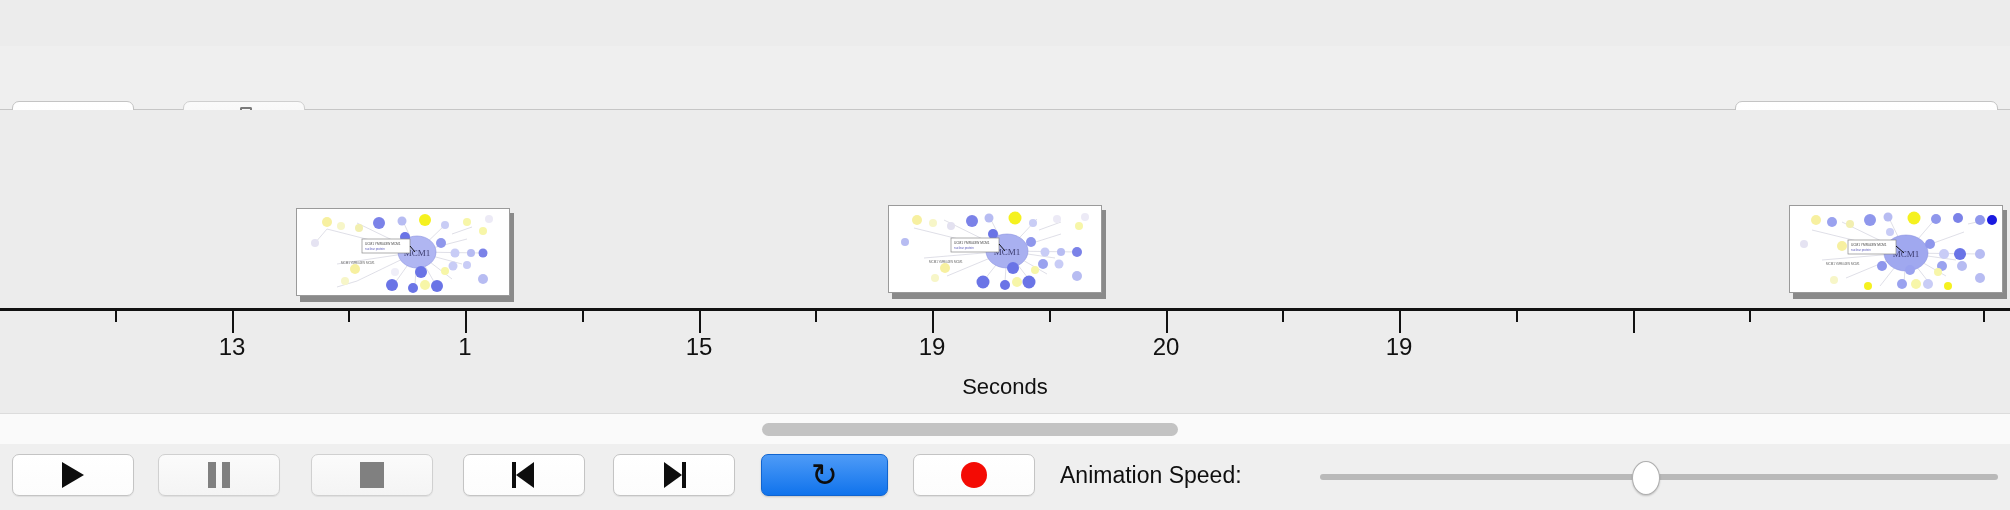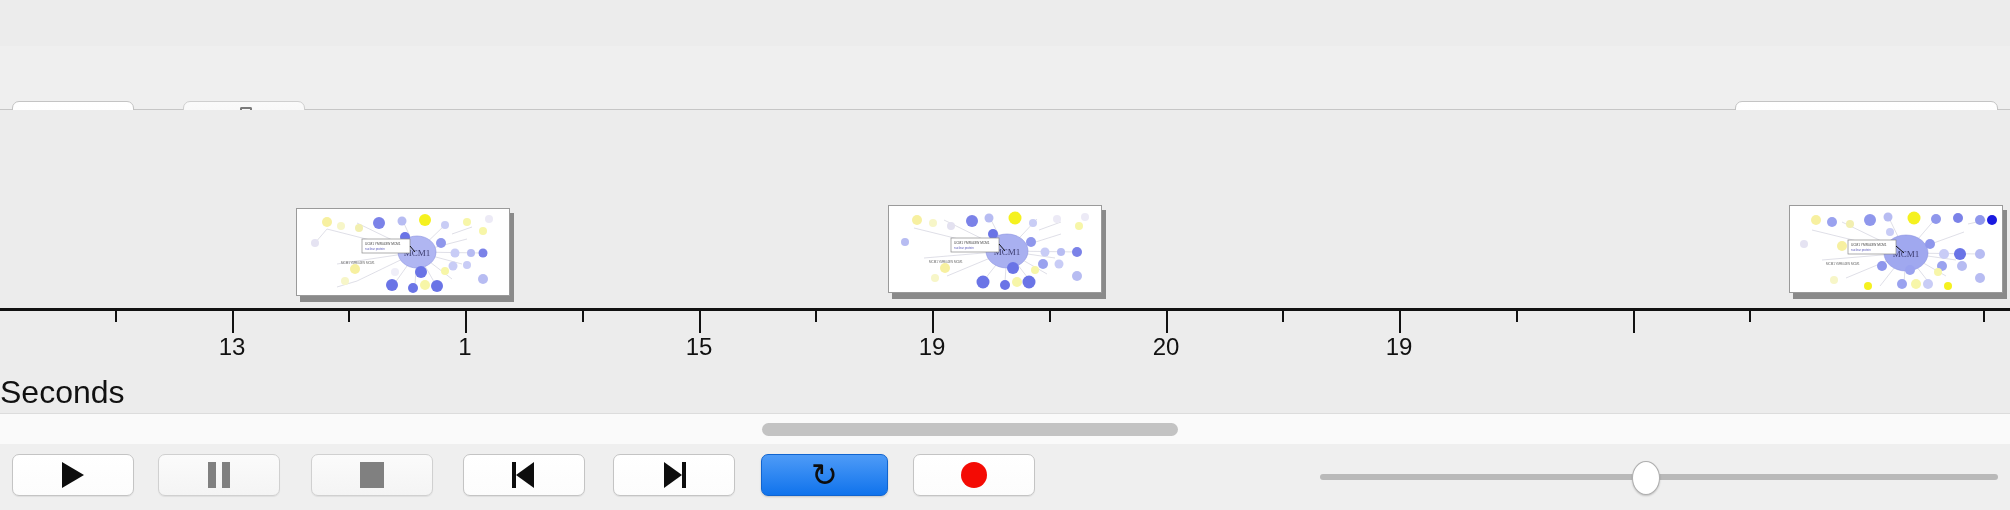--- a/index.html
+++ b/index.html
@@ -64,21 +64,21 @@
   .frame{position:absolute;width:216px;height:90px;}
   .frame .shadow{position:absolute;left:4px;top:5px;width:214px;height:89px;background:#8a8a8a;}
   .frame .card{position:absolute;left:0;top:0;width:212px;height:86px;background:#fff;border:1px solid #9a9a9a;overflow:hidden;}
   .net{position:absolute;left:0;top:0;width:212px;height:86px;}
 
   
   .ruler-line{position:absolute;left:0;top:0;width:2010px;height:3px;background:#111;}
   .tick-maj{position:absolute;width:2px;height:22px;background:#111;}
   .tick-min{position:absolute;width:2px;height:11px;background:#111;}
   .tick-lbl{position:absolute;top:25px;font-size:24px;color:#111;text-align:center;width:60px;}
-  .axis-title{position:absolute;top:66px;width:2010px;font-size:32px;color:#111;}
+  .axis-title{position:absolute;top:66px;width:2010px;text-align:center;font-size:22px;color:#111;}
 
   
   .hscroll{position:absolute;left:0;top:413px;width:2010px;height:30px;background:#fafafa;border-top:1px solid #dcdcdc;border-bottom:1px solid #c4c4c4;}
   .hscroll .thumb{position:absolute;left:762px;top:9px;width:416px;height:13px;border-radius:7px;background:#c3c3c3;}
 
   
   .ctrlbar{position:absolute;left:0;top:444px;width:2010px;height:66px;background:#efefef;}
   .cbtn{
     position:absolute;top:10px;height:42px;box-sizing:border-box;
     border:1px solid #c4c4c4;border-radius:7px;
@@ -341,19 +341,20 @@
           <b></b>
           <i></i>
         </span>
     </div>
     <div class="cbtn on" style="left:761px;width:127px;">
       <span class="ic-loop">↻</span>
     </div>
     <div class="cbtn" style="left:913px;width:122px;">
       <span class="ic-rec"></span>
     </div>
+    <div class="speed-lbl">Animation Speed:</div>
     <div class="slider">
       <div class="track"></div>
       <div class="thumb"></div>
     </div>
   </div>
 
 </div>
 
 </body></html>

